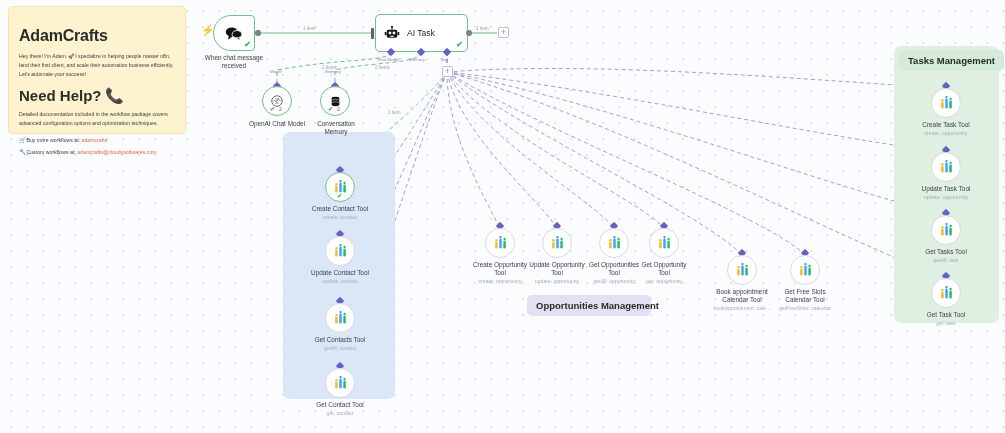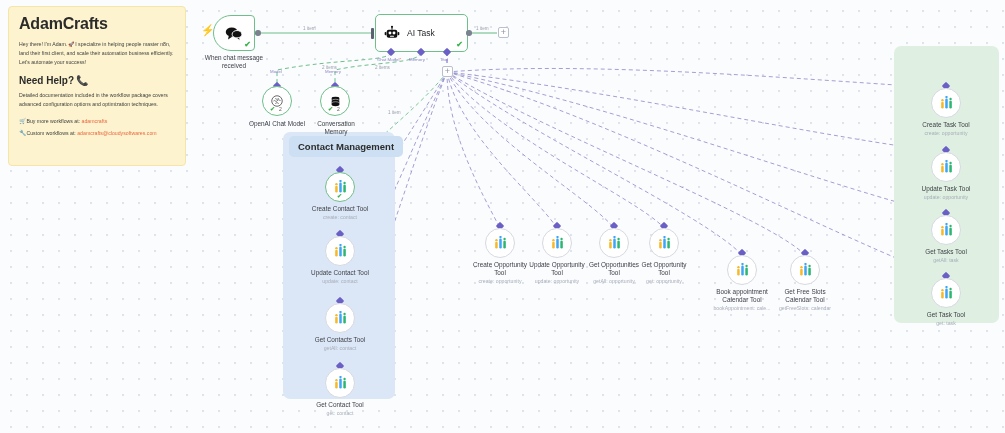--- a/index.html
+++ b/index.html
@@ -10,26 +10,26 @@
     background-image:radial-gradient(#dfe3ec 1px, transparent 1px);
     background-size:16px 16px;
     background-position:3px 3px;
     position:relative;
   }
   .canvas{position:absolute;inset:0;}
   svg.edges{position:absolute;left:0;top:0;width:1005px;height:433px;pointer-events:none;}
 
   
   .sticky{
-    position:absolute;left:8px;top:6px;width:178px;height:160px;
+    position:absolute;left:8px;top:6px;width:178px;height:128px;
     background:#fdf4cf;border:1px solid #f3e6a8;border-radius:4px;
-    padding:8px 10px;box-sizing:border-box;
+    padding:20px 10px;box-sizing:border-box;
   }
   .sticky h1{margin:0 0 7px 0;font-size:16px;font-weight:bold;color:#2b2b2b;letter-spacing:-0.2px;}
-  .sticky h2{margin:8px 0 5px 0;font-size:10px;font-weight:bold;color:#2b2b2b;}
+  .sticky h2{margin:8px 0 5px 0;font-size:15px;font-weight:bold;color:#2b2b2b;}
   .sticky p{margin:0;font-size:5.2px;line-height:1.75;color:#3e3e3e;}
   .sticky .links{margin-top:7px;font-size:5.2px;line-height:1.85;color:#3e3e3e;}
   .sticky .links a{color:#e8683f;text-decoration:none;}
   .emoji{font-size:6px;}
 
   
   .group{position:absolute;border-radius:7px;box-sizing:border-box;}
   .group-label{
     position:absolute;border-radius:5px;padding:5px 9px;
     font-size:9.5px;font-weight:bold;color:#2b2b2b;white-space:nowrap;box-sizing:border-box;
@@ -145,24 +145,25 @@
         <a href="#">adamcrafts</a>
       </div>
       <div>
         <span class="emoji">🔧</span><span>Custom workflows at:</span>
         <a href="#">adamcrafts@cloudysoftwares.com</a>
       </div>
     </div>
   </div>
 
   <div class="group g-contact"></div>
-  <div class="group-label g-contact-label">Contact Management</div>
 
   <div class="group g-tasks"></div>
-
+  <div class="group-label g-tasks-label">Tasks Management</div>
+
+  <div class="group-label g-opps-label">Opportunities Management</div>
 
   <div class="bolt">⚡</div>
   <div class="trigger">
     <svg class="chat-icon" width="18" height="15" viewBox="0 0 24 20">
       <ellipse cx="9" cy="8" rx="8" ry="6" fill="#111"></ellipse>
       <path d="M5 13 L4 18 L10 14 Z" fill="#111"></path>
       <ellipse cx="16" cy="11" rx="6.5" ry="5" fill="#111" stroke="#fff" stroke-width="1.2"></ellipse>
       <path d="M19 15 L20 19 L15.5 16 Z" fill="#111" stroke="#fff" stroke-width="0.8"></path>
     </svg>
     <span class="node-check" style="right:3px;bottom:1px;">✔</span>

